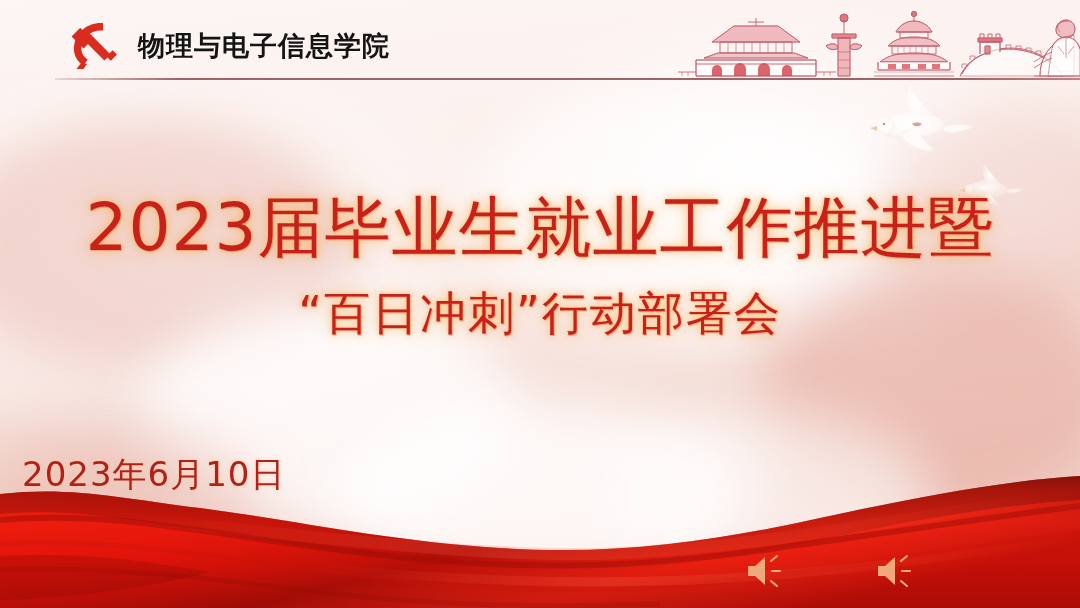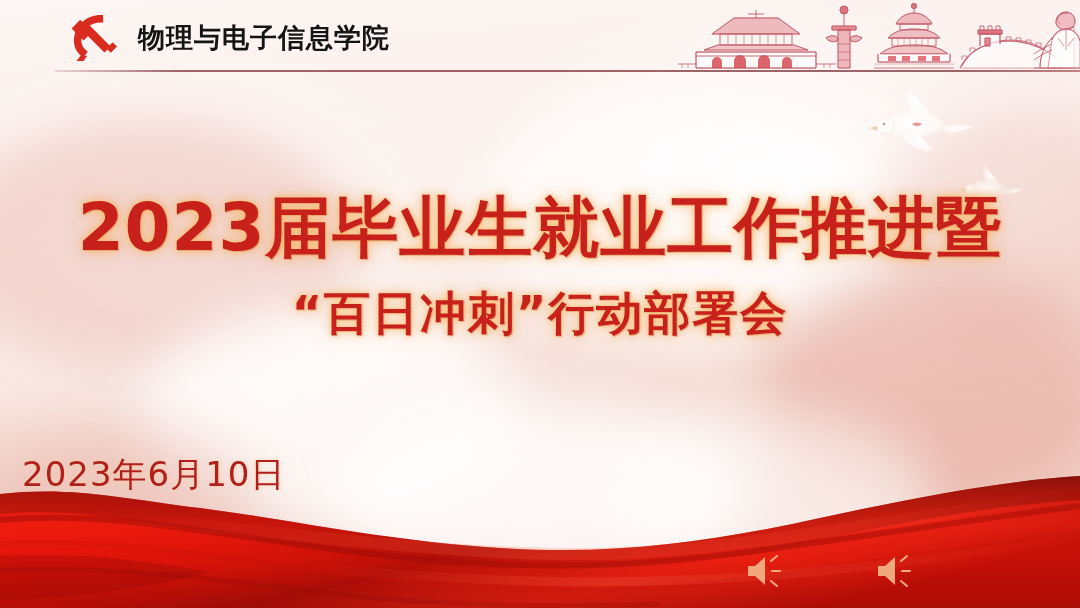--- a/index.html
+++ b/index.html
@@ -23,21 +23,21 @@
   .c1{left:-60px;top:120px;width:420px;height:250px;background:rgba(226,160,146,.38);}
   .c2{left:140px;top:300px;width:380px;height:230px;background:rgba(255,255,255,.75);}
   .c3{left:470px;top:90px;width:430px;height:250px;background:rgba(255,255,255,.62);}
   .c4{left:760px;top:270px;width:360px;height:240px;background:rgba(224,150,135,.42);}
   .c5{left:330px;top:400px;width:420px;height:190px;background:rgba(255,255,255,.80);}
   .c6{left:-40px;top:420px;width:300px;height:180px;background:rgba(228,165,152,.33);}
   .c7{left:600px;top:410px;width:330px;height:170px;background:rgba(255,255,255,.55);}
   .c8{left:880px;top:110px;width:280px;height:230px;background:rgba(233,180,168,.30);}
 
   
-  #header{position:absolute;left:0;top:0;width:900px;height:80px;}
+  #header{position:absolute;left:0;top:8px;width:900px;height:80px;}
   #emblem{position:absolute;left:62px;top:11px;width:62px;height:52px;}
   #college-name{
     position:absolute;left:138px;top:18px;
     font-size:27px;font-weight:bold;color:#141414;
     letter-spacing:1px;white-space:nowrap;line-height:40px;
   }
   #header-rule{
     position:absolute;left:55px;top:70px;width:1025px;height:2px;
     background:linear-gradient(90deg,#e9cfcc 0%,#8e4a4f 12%,#8e4a4f 88%,#b9706f 100%);
     opacity:.85;
@@ -45,21 +45,21 @@
   #skyline{position:absolute;left:660px;top:0px;width:420px;height:72px;}
 
   
   .dove{position:absolute;pointer-events:none;}
   #dove-1{left:860px;top:76px;width:120px;height:86px;}
   #dove-2{left:956px;top:160px;width:70px;height:52px;}
 
   
   #title-block{position:absolute;left:0;top:186px;width:1080px;text-align:center;}
   .title-line{
-    color:#C8201A;font-weight:bold;white-space:nowrap;
+    color:#C8201A;font-weight:normal;white-space:nowrap;
     font-family:"DejaVu Sans","Liberation Sans",sans-serif;
     text-shadow:
       0 0 3px rgba(255,196,120,.95),
       0 0 9px rgba(250,178,90,.75),
       0 0 20px rgba(245,160,70,.45),
       1px 1px 0 rgba(130,18,14,.35);
     text-align: center;
   }
   #title-line-1{font-size:66px;letter-spacing:1px;line-height:84px;}
   #title-line-2{font-size:46px;letter-spacing:2px;line-height:86px;}

